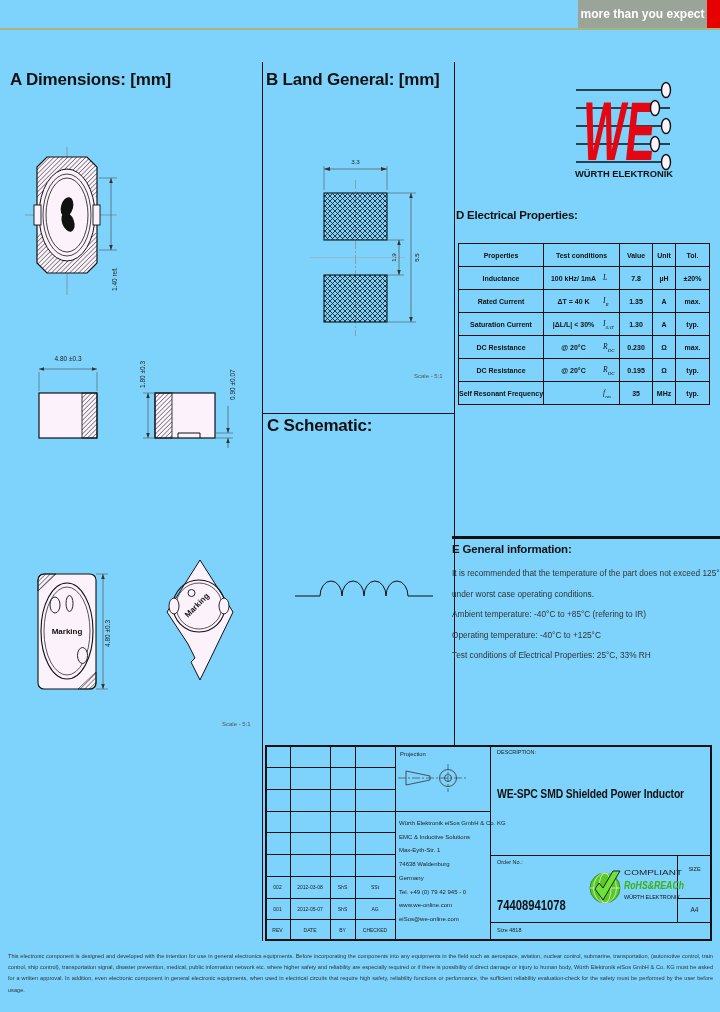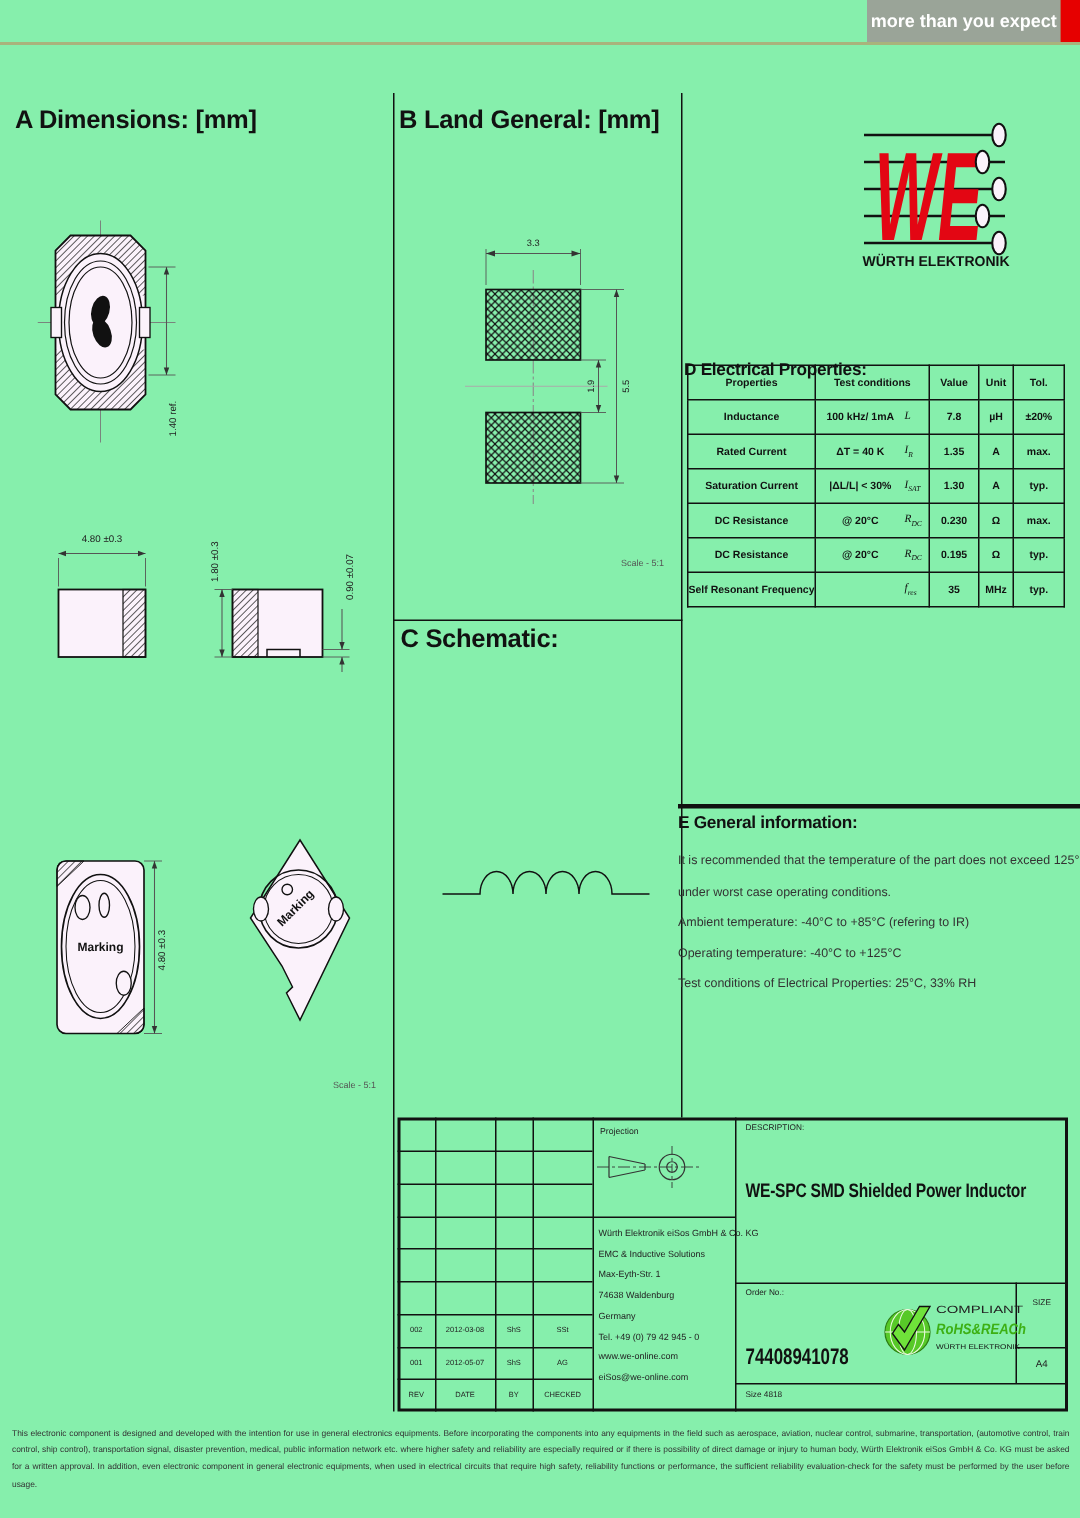--- a/index.html
+++ b/index.html
@@ -1,16 +1,16 @@
 <!DOCTYPE html>
 <html><head>
 <meta charset="utf-8">
 <style>
   html,body{margin:0;padding:0;}
-  #page{position:relative;width:720px;height:1012px;background:#86efac;
+  #page{position:relative;width:720px;height:1012px;background:#7dd3fc;
         font-family:"Liberation Sans",sans-serif;color:#111;overflow:hidden;}
   .abs{position:absolute;}
   .hl{position:absolute;background:#111;height:1.4px;}
   .vl{position:absolute;background:#111;width:1.4px;}
   .heading{position:absolute;font-weight:bold;font-size:17px;letter-spacing:-0.2px;white-space:nowrap;}
   .scalenote{position:absolute;font-size:6px;color:#555;white-space:nowrap;}
   .tiny{position:absolute;font-size:5.5px;color:#222;white-space:nowrap;}
   .tbcell{position:absolute;font-size:5px;color:#222;display:flex;align-items:center;justify-content:center;overflow:hidden;}
   
   #banner-box{position:absolute;left:578px;top:0;width:129px;height:28px;background:#9aa498;
@@ -44,21 +44,21 @@
 
   <div id="banner-box">
     <span>more than you expect</span>
   </div>
   <div id="banner-red"></div>
   <div id="rule-olive"></div>
 
   <div class="heading" style="left:10px;top:70px;">A Dimensions: [mm]</div>
   <div class="heading" style="left:266px;top:70px;">B Land General: [mm]</div>
   <div class="heading" style="left:267px;top:416px;">C Schematic:</div>
-  <div class="heading" style="left:456px;top:209px;font-size:11.5px;margin-top:32px;">D Electrical Properties:</div>
+  <div class="heading" style="left:456px;top:209px;font-size:11.5px;">D Electrical Properties:</div>
   <div class="heading" style="left:452px;top:543px;font-size:11.5px;">E General information:</div>
 
   <div class="vl" style="left:262px;top:62px;height:879px;"></div>
   <div class="vl" style="left:454px;top:62px;height:683px;"></div>
   <div class="hl" style="left:262px;top:413px;width:193px;"></div>
   <div class="hl" style="left:452px;top:536px;width:268px;height:2.6px;"></div>
 
   <svg class="abs" style="left:25px;top:145px;" width="110" height="160">
     <defs>
       <pattern id="hTop" width="3.2" height="3.2" patternTransform="rotate(45)" patternUnits="userSpaceOnUse">

